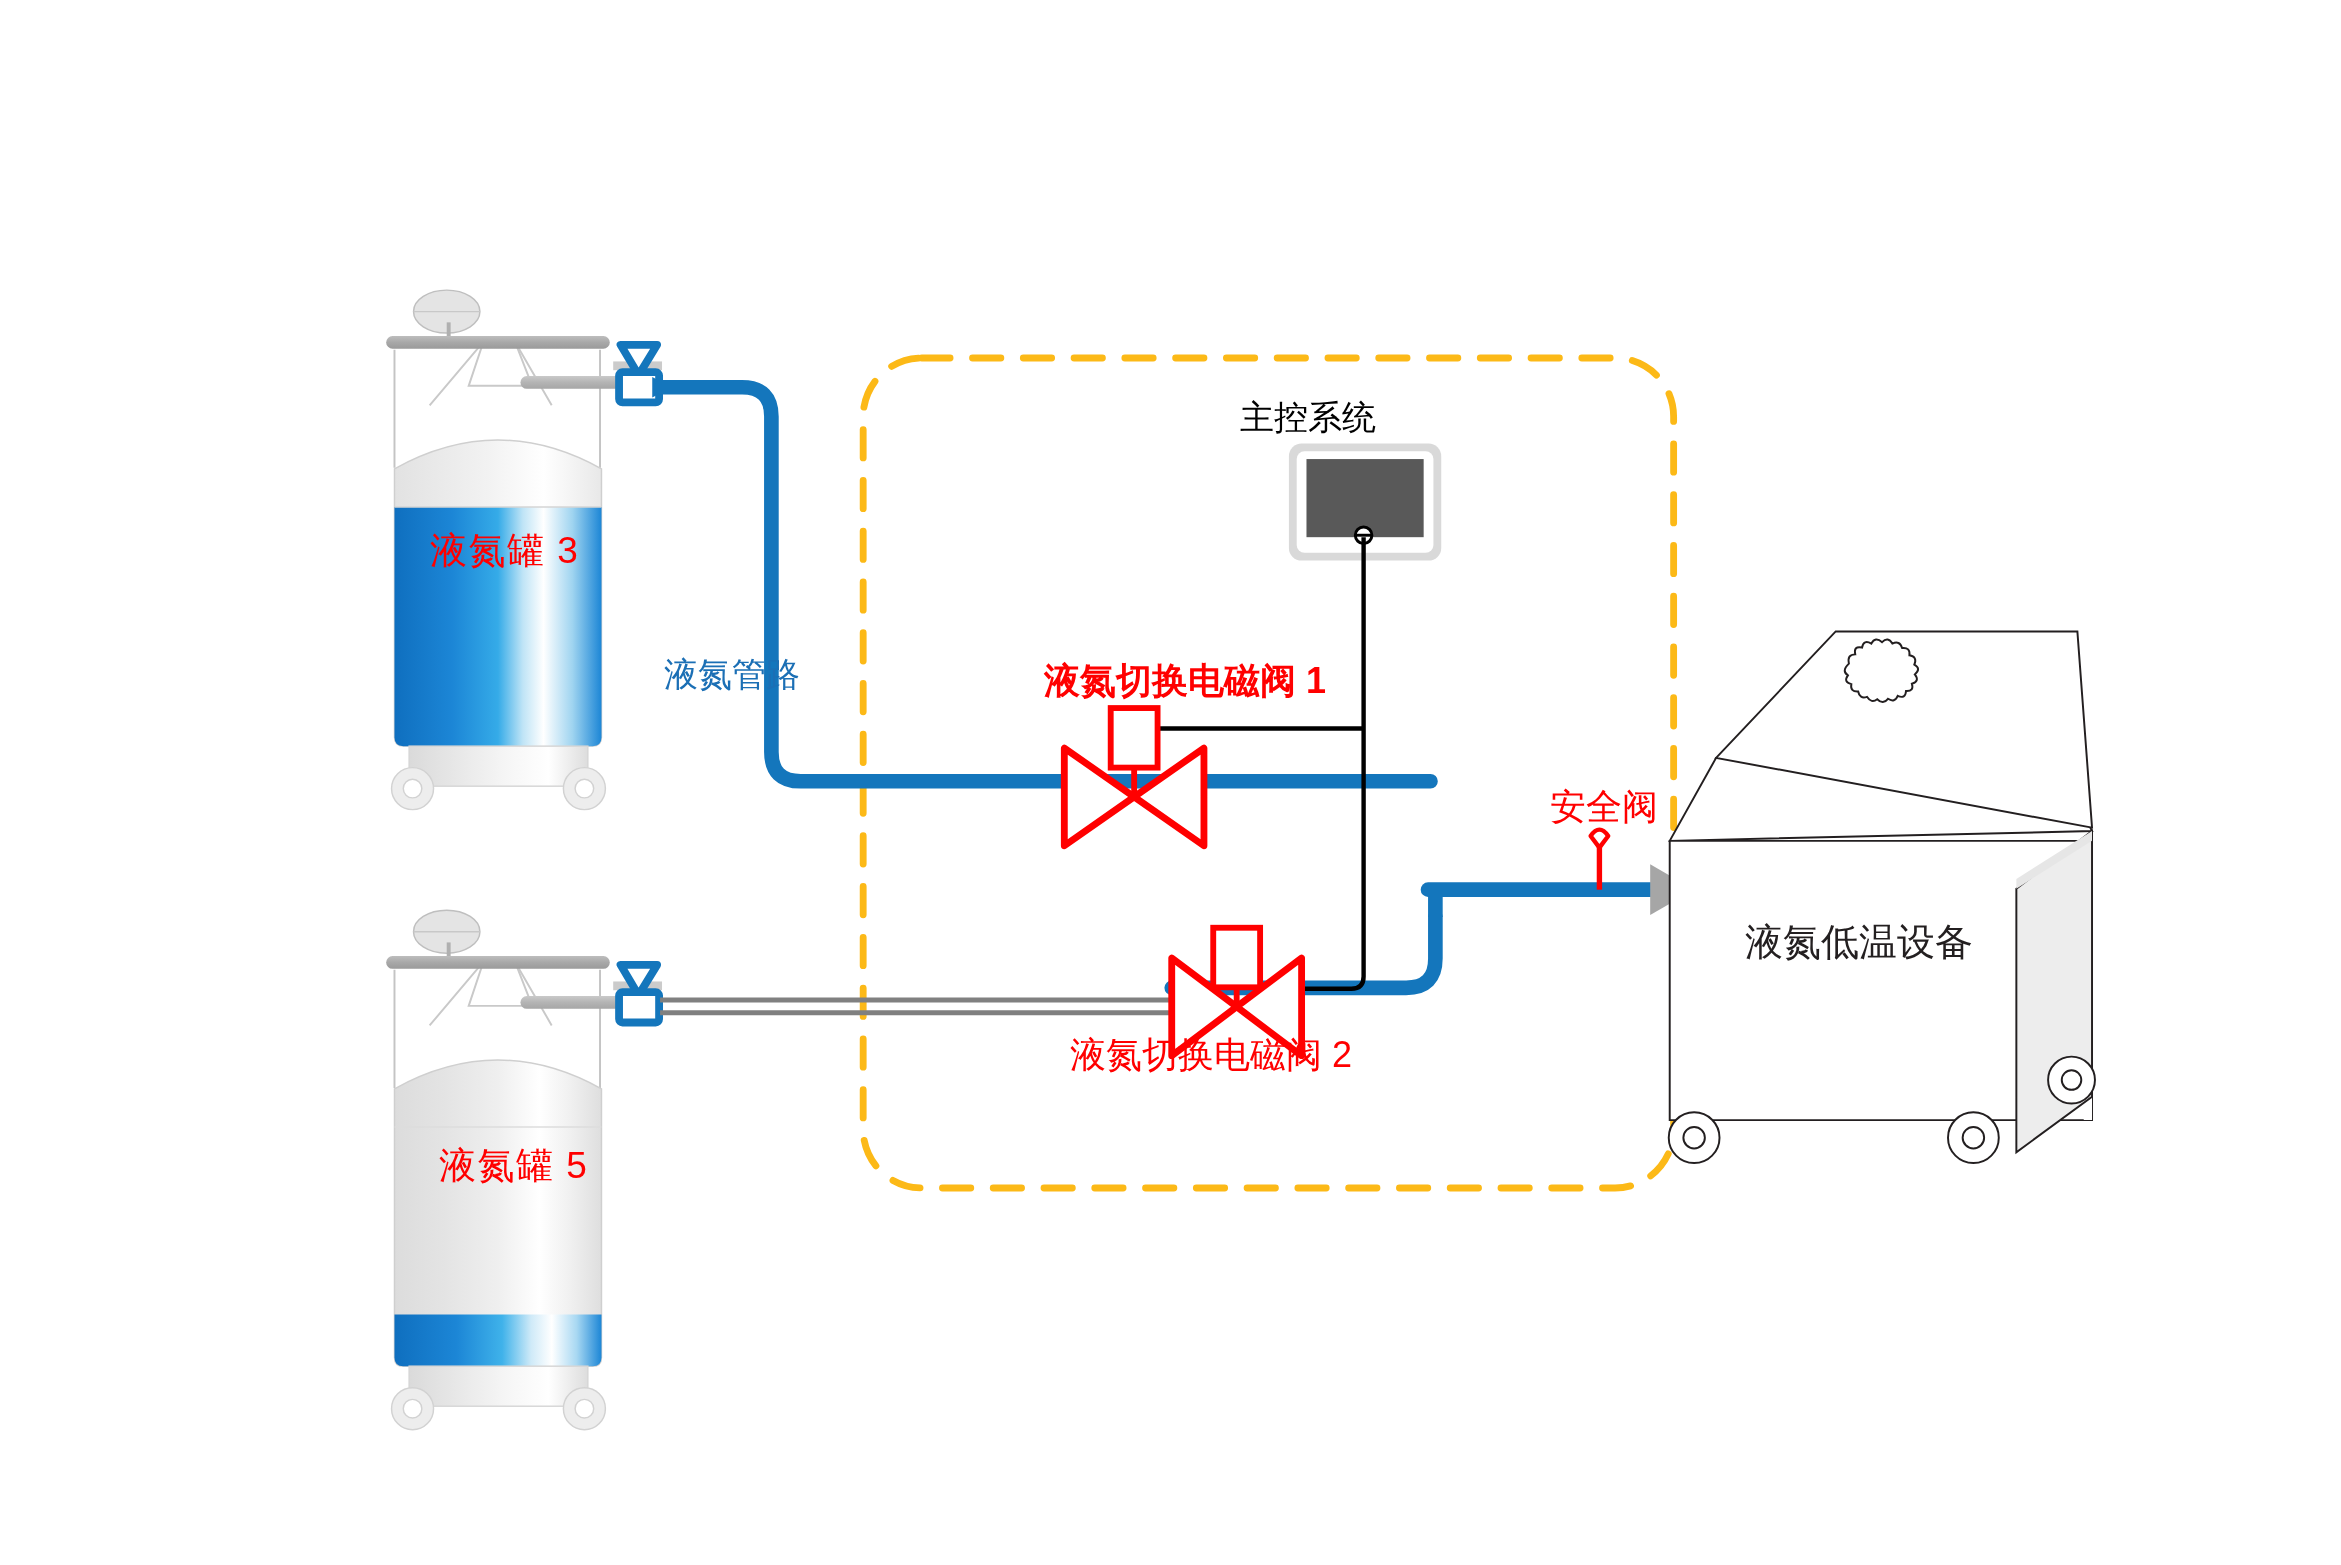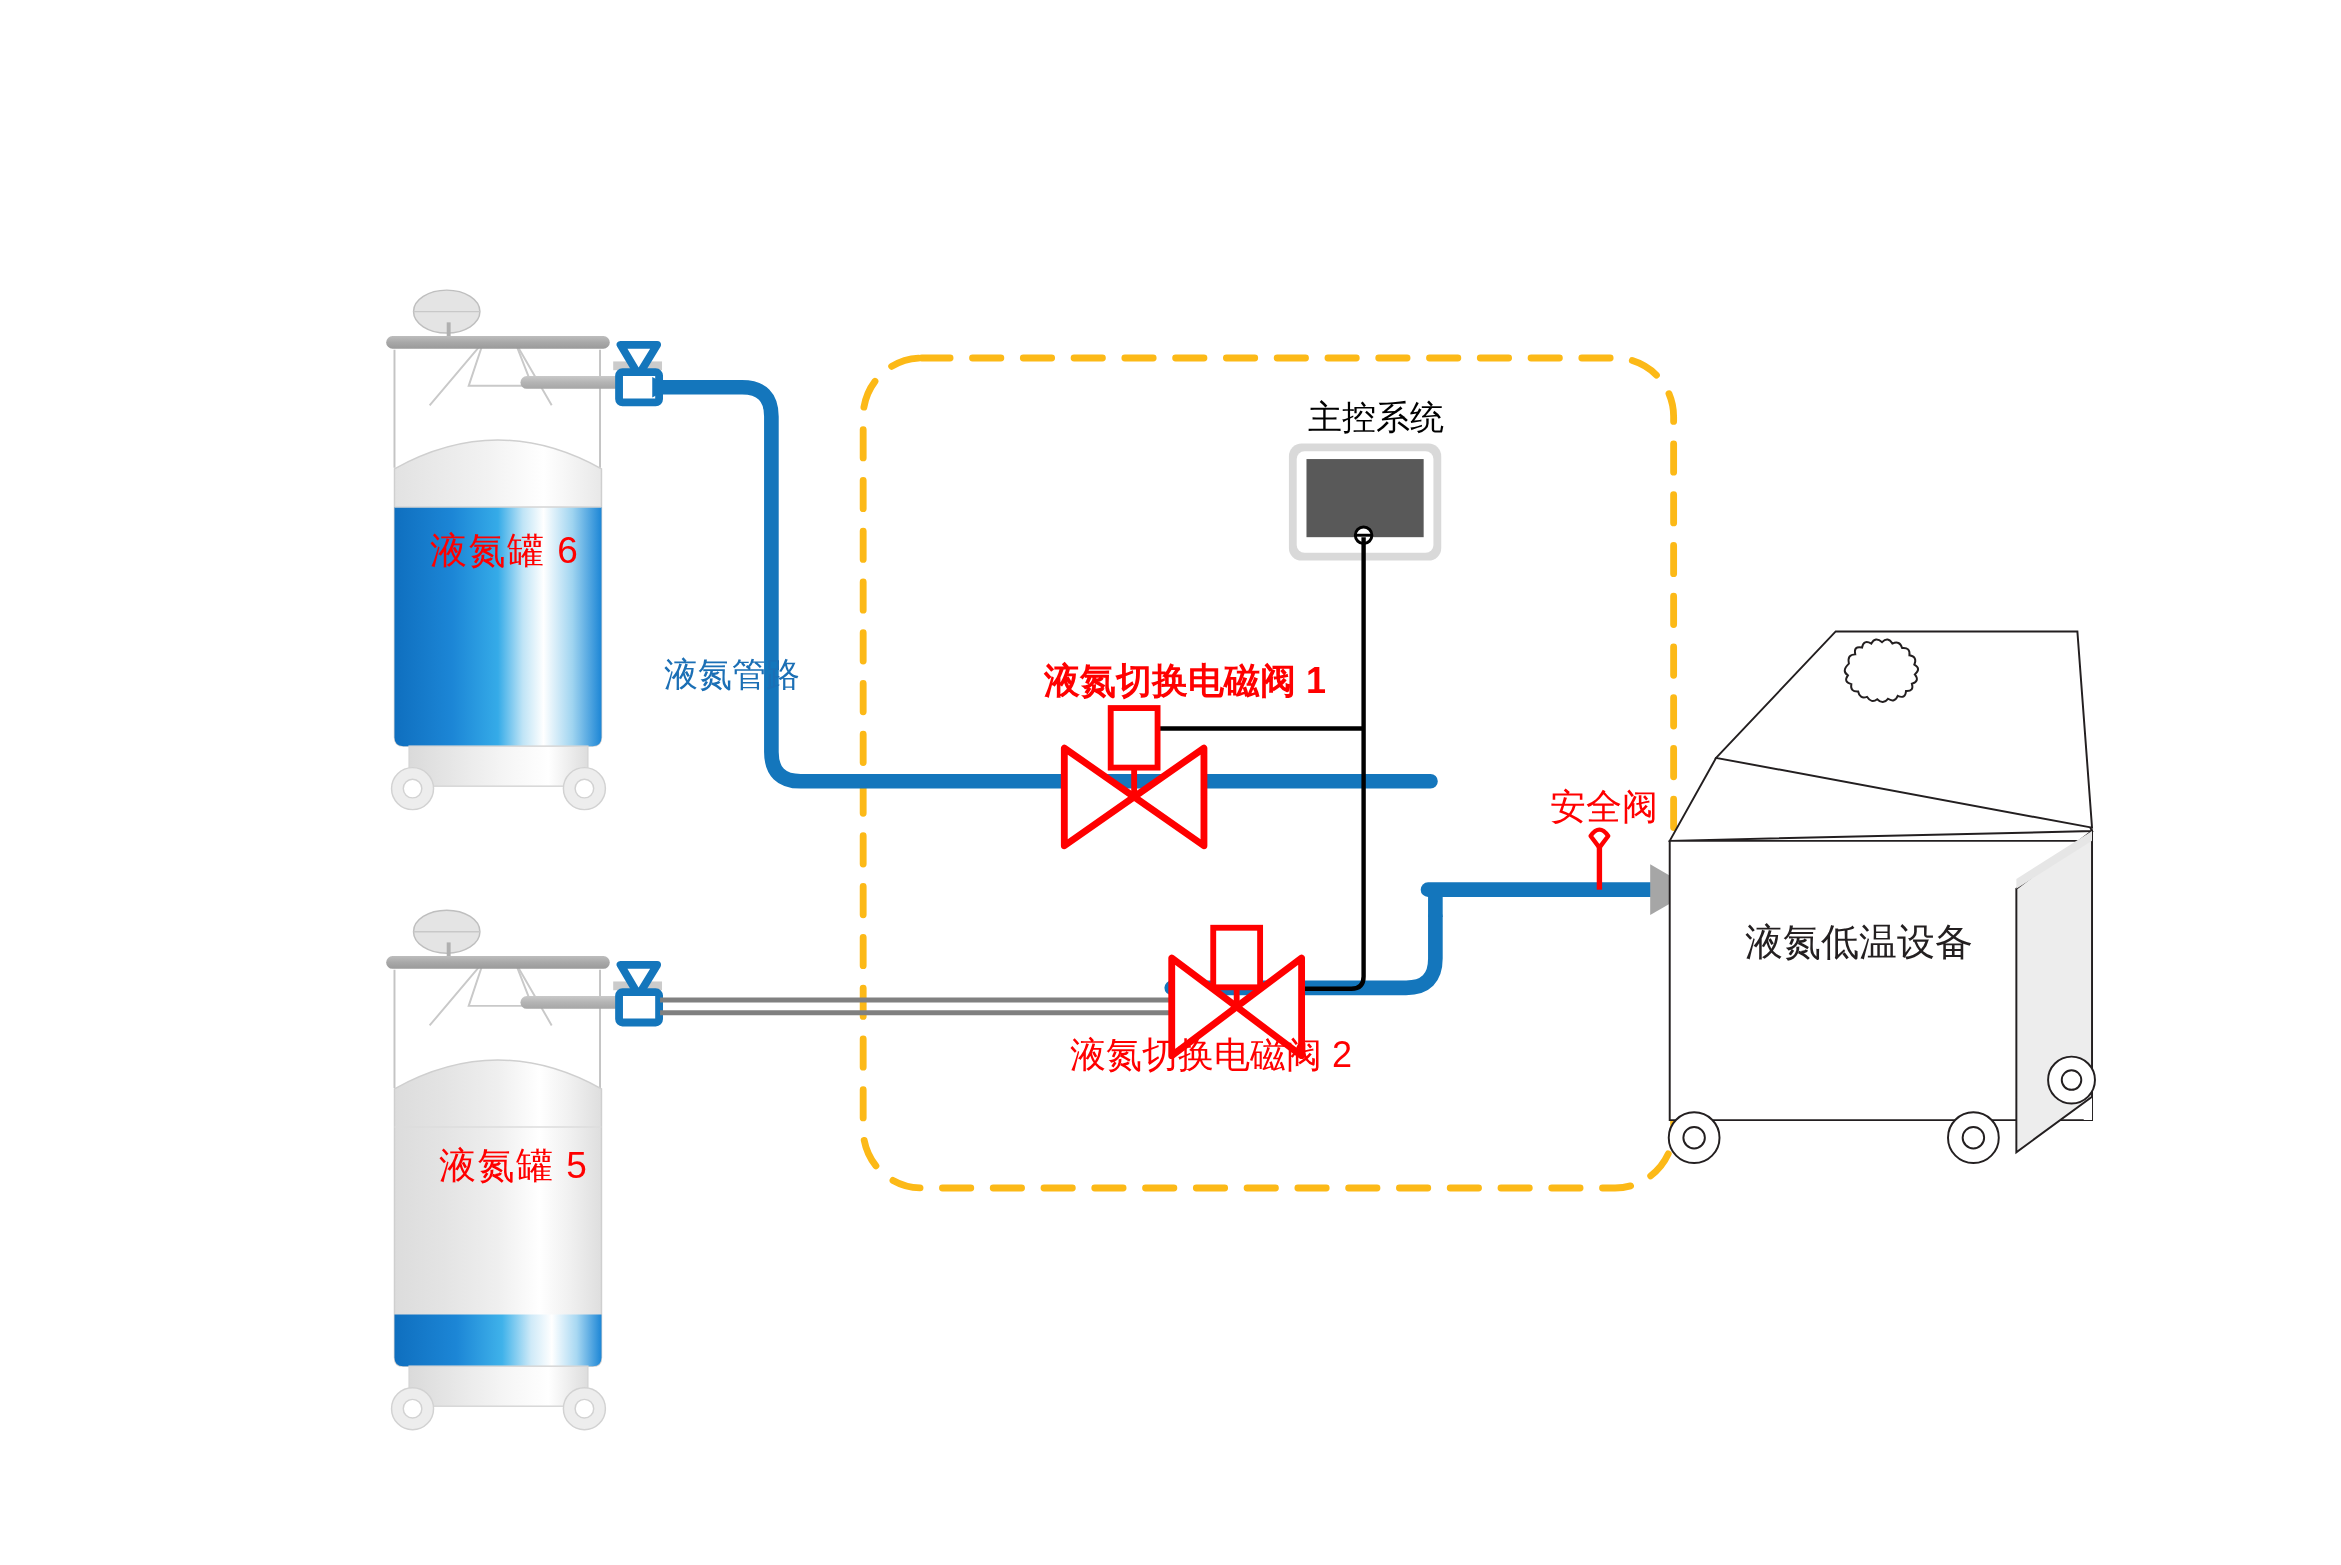--- a/index.html
+++ b/index.html
@@ -195,27 +195,27 @@
         <ellipse cx="3470" cy="2330" rx="22" ry="22" fill="#FFFFFF" stroke="#231F20" stroke-width="4"></ellipse>
         <ellipse cx="4042" cy="2330" rx="52" ry="52" fill="#FFFFFF" stroke="#231F20" stroke-width="4"></ellipse>
         <ellipse cx="4042" cy="2330" rx="22" ry="22" fill="#FFFFFF" stroke="#231F20" stroke-width="4"></ellipse>
         <ellipse cx="4243" cy="2212" rx="48" ry="48" fill="#FFFFFF" stroke="#231F20" stroke-width="4"></ellipse>
         <ellipse cx="4243" cy="2212" rx="20" ry="20" fill="#FFFFFF" stroke="#231F20" stroke-width="4"></ellipse>
       </g>
     </g>
   </svg>
 
 
-  <div class="lbl tank-lbl" style="left:430px;top:532px;">液氮罐 6</div>
+  <div class="lbl tank-lbl" style="left:430px;top:532px;">液氮罐 3</div>
 
   <div class="lbl tank-lbl" style="left:439px;top:1147px;">液氮罐 5</div>
 
   <div class="lbl blue-lbl" style="left:629px;top:657px;">液氮管路</div>
 
-  <div class="lbl blk-lbl" style="left:1308px;top:400px;text-align:right;">主控系统</div>
+  <div class="lbl blk-lbl" style="left:1240px;top:400px;text-align:right;">主控系统</div>
 
   <div class="lbl red-lbl" style="left:1044px;top:663px;font-weight:bold;">液氮切换电磁阀 1</div>
 
   <div class="lbl red-lbl" style="left:1070px;top:1037px;">液氮切换电磁阀 2</div>
 
   <div class="lbl red-lbl" style="left:1550px;top:789px;">安全阀</div>
 
   <div class="lbl equip-lbl" style="left:1745px;top:923px;">液氮低温设备</div>
 
 </div>

